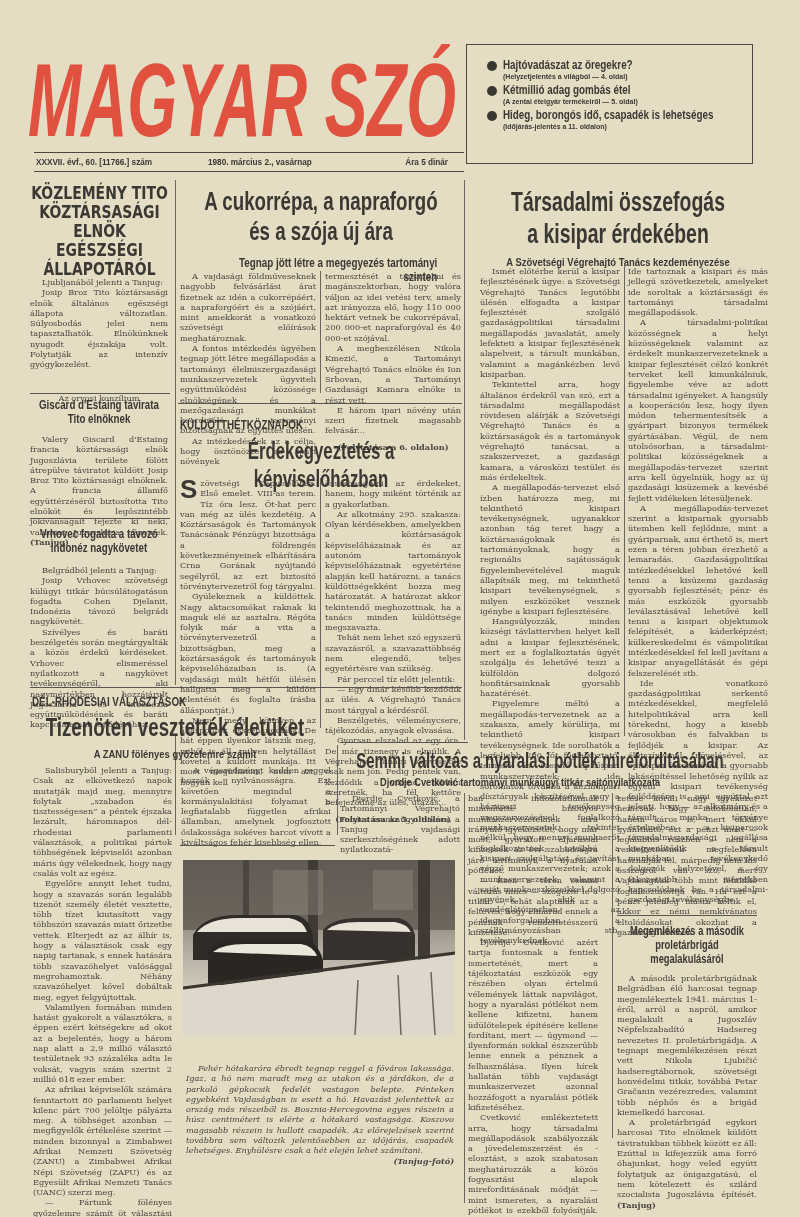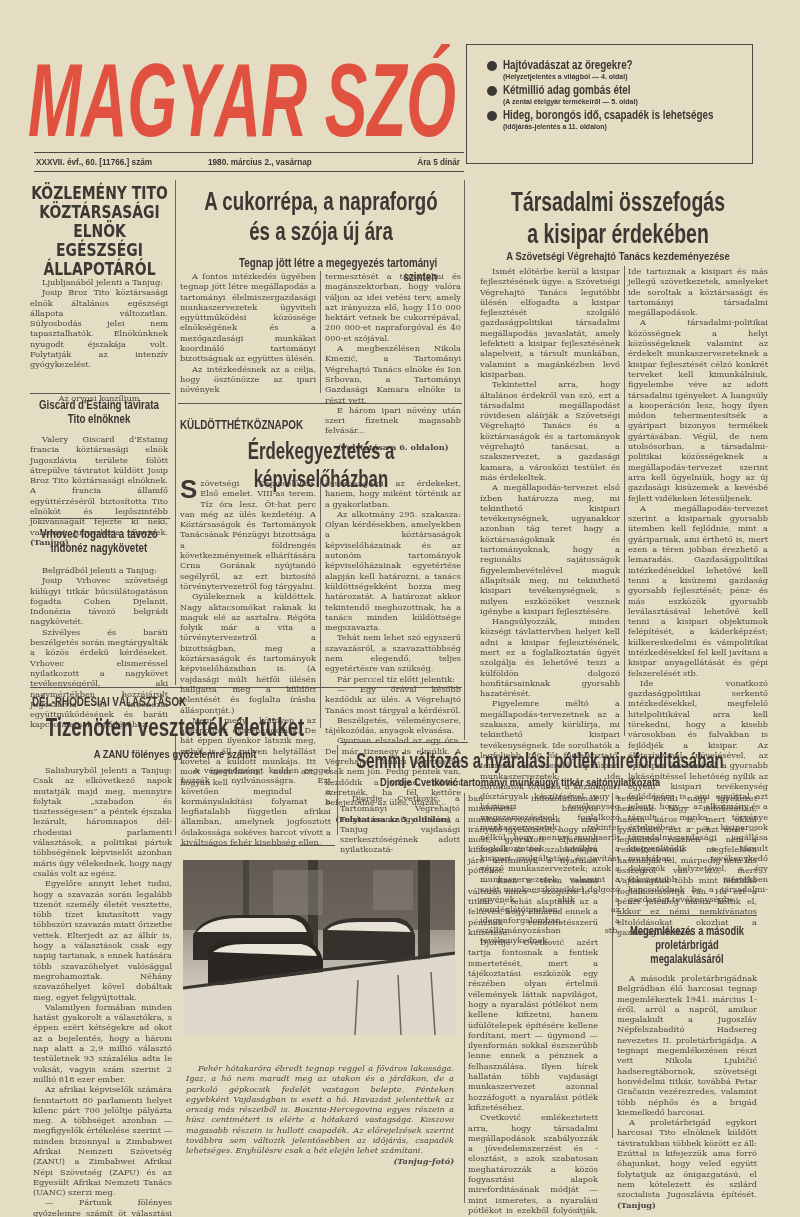--- a/index.html
+++ b/index.html
@@ -33,21 +33,21 @@
 
 <div id="logo" class="abs">
   <svg width="430" height="100" viewBox="0 0 430 100">
     <text x="0" y="92" font-size="104" fill="#e0523f" textLength="428" lengthAdjust="spacingAndGlyphs">MAGYAR SZÓ</text>
   </svg>
 </div>
 
 <div id="issue-bar" class="abs">
   <span style="margin-left:2px;width:150px;">XXXVII. évf., 60. [11766.] szám</span>
   <span style="margin-left:22px;width:170px;">1980. március 2., vasárnap</span>
-  <span style="margin-left:auto;margin-right:4px;">Ára 5 dinár</span>
+  <span style="margin-left:auto;margin-right:16px;">Ára 5 dinár</span>
 </div>
 
 <div id="ma-box" class="abs">
   <div class="ma-item">
     <span class="ma-bullet"></span>
     <div>
         <span class="ma-head">Hajtóvadászat az öregekre?</span>
          <span class="ma-sub">(Helyzetjelentés a világból — 4. oldal)</span>
       </div>
   </div>
@@ -114,20 +114,21 @@
 <div class="abs" style="left:178px;top:186px;width:285px;text-align:center;">
   <div class="cond" style="font-size:26px;line-height:30px;transform:scaleX(0.72);transform-origin:center top;width:396px;margin-left:-55px;">
     <div>A cukorrépa, a napraforgó</div>
     <div>és a szója új ára</div>
   </div>
 </div>
 <div class="abs cond" style="left:178px;top:256px;width:285px;text-align:right;font-size:12px;">
   <div style="transform:scaleX(0.82);transform-origin:center;">Tegnap jött létre a megegyezés tartományi szinten</div>
 </div>
 <div class="abs txt" style="left:180px;top:271px;width:136px;">
+  <p>A vajdasági földműveseknek nagyobb felvásárlási árat fizetnek az idén a cukorrépáért, a napraforgóért és a szójáért, mint amekkorát a vonatkozó szövetségi előírások meghatároznak.</p>
   <p>A fontos intézkedés ügyében tegnap jött létre megállapodás a tartományi élelmiszergazdasági munkaszervezetek ügyviteli együttműködési közössége elnökségének és a mezőgazdasági munkákat koordináló tartományi bizottságnak az együttes ülésén.</p>
   <p>Az intézkedésnek az a célja, hogy ösztönözze az ipari növények</p>
 </div>
 <div class="vrule" style="left:320px;top:271px;height:122px;"></div>
 <div class="abs txt" style="left:325px;top:271px;width:136px;">
   <p style="text-indent:0">termesztését a társadalmi és magánszektorban, hogy valóra váljon az idei vetési terv, amely azt irányozza elő, hogy 110 000 hektárt vetnek be cukorrépával, 200 000-et napraforgóval és 40 000-et szójával.</p>
   <p>A megbeszélésen Nikola Kmezić, a Tartományi Végrehajtó Tanács elnöke és Ion Srbovan, a Tartományi Gazdasági Kamara elnöke is részt vett.</p>
   <p>E három ipari növény után szeri fizetnek magasabb felvásár...</p>
   <p style="text-align:center;font-weight:bold;margin-top:6px;text-indent:0;">(Folytatása a 6. oldalon)</p>
 </div>
@@ -141,33 +142,33 @@
   <p style="text-indent:0"><span style="float:left;font-family:'Liberation Sans',sans-serif;font-weight:bold;font-size:26px;line-height:22px;margin:0 3px 0 0;color:#3b3733;">S</span><span>zövetségi Képviselőház. Első emelet. VIII-as terem. Tíz óra lesz. Öt-hat perc van még az ülés kezdetéig. A Köztársaságok és Tartományok Tanácsának Pénzügyi bizottsága a földrengés következményeinek elhárítására Crna Gorának nyújtandó segélyről, az ezt biztosító törvénytervezetről fog tárgyalni.</span></p>
   <p>Gyülekeznek a küldöttek. Nagy aktacsomókat raknak ki maguk elé az asztalra. Régóta folyik már a vita a törvénytervezetről a bizottságban, meg a köztársaságok és tartományok képviselőházaiban is. (A vajdasági múlt hétfői ülésén hallgatta meg a küldött jelentését és foglalta írásba álláspontját.)</p>
   <p>Nem megy könnyen az álláspontok összehangolása. De hát éppen ilyenkor látszik meg, miből is áll, milyen helytállást követel a küldött munkája. Itt most megírhatom, nem azt, hogyan kell</p>
 </div>
 <div class="vrule" style="left:320px;top:478px;height:250px;"></div>
 <div class="abs txt" style="left:325px;top:478px;width:136px;">
   <p style="text-indent:0">összehangolni az érdekeket, hanem, hogy miként történik az a gyakorlatban.</p>
   <p>Az alkotmány 295. szakasza: Olyan kérdésekben, amelyekben a köztársaságok képviselőházainak és az autonóm tartományok képviselőházainak egyetértése alapján kell határozni, a tanács küldöttségekként hozza meg határozatát. A határozat akkor tekintendő meghozottnak, ha a tanács minden küldöttsége megszavazta.</p>
   <p>Tehát nem lehet szó egyszerű szavazásról, a szavazattöbbség nem elegendő, teljes egyetértésre van szükség.</p>
   <p>Pár perccel tíz előtt jelentik:</p>
-  <p>— Egy órával később kezdődik az ülés. A Végrehajtó Tanács most tárgyal a kérdésről.</p>
+  <p>— Egy dinár később kezdődik az ülés. A Végrehajtó Tanács most tárgyal a kérdésről.</p>
   <p>Beszélgetés, véleménycsere, tájékozódás, anyagok elvasása.</p>
   <p>Gyorsan elszalad az egy óra. De már tizenegy is elmúlik. A Végrehajtó Tanács képviselője csak nem jön. Pedig péntek van, kezdődik a vikend, többen szeretnék, ha fél kettőre befejeződne az ülés, utazás...</p>
   <p style="text-align:center;font-weight:bold;margin-top:6px;text-indent:0;">(Folytatása az 5. oldalon)</p>
 </div>
 
 <div class="abs" style="left:468px;top:186px;width:300px;text-align:center;">
   <div class="cond" style="font-size:27px;line-height:32px;transform:scaleX(0.72);transform-origin:center top;width:416px;margin-left:-58px;">
     <div>Társadalmi összefogás</div>
     <div>a kisipar érdekében</div>
   </div>
 </div>
-<div class="abs cond" style="left:468px;top:250px;width:300px;text-align:center;font-size:11.5px;">
+<div class="abs cond" style="left:468px;top:256px;width:300px;text-align:center;font-size:11.5px;">
   <div style="transform:scaleX(0.82);transform-origin:center;">A Szövetségi Végrehajtó Tanács kezdeményezése</div>
 </div>
 <div class="abs txt" style="left:480px;top:266px;width:140px;">
   <p>Ismét előtérbe kerül a kisipar fejlesztésének ügye: a Szövetségi Végrehajtó Tanács legutóbbi ülésén elfogadta a kisipar fejlesztését szolgáló gazdaságpolitikai társadalmi megállapodás javaslatát, amely lefekteti a kisipar fejlesztésének alapelveit, a társult munkában, valamint a magánkézben levő kisiparban.</p>
   <p>Tekintettel arra, hogy általános érdekről van szó, ezt a társadalmi megállapodást rövidesen aláírják a Szövetségi Végrehajtó Tanács és a köztársaságok és a tartományok végrehajtó tanácsai, a szakszervezet, a gazdasági kamara, a városközi testület és más érdekeltek.</p>
   <p>A megállapodás-tervezet első ízben határozza meg, mi tekinthető kisipari tevékenységnek, ugyanakkor azonban tág teret hagy a köztársaságoknak és tartományoknak, hogy a regionális sajátosságok figyelembevételével maguk állapítsák meg, mi tekinthető kisipari tevékenységnek, s milyen eszközöket vesznek igénybe a kisipari fejlesztésére.</p>
   <p>Hangsúlyozzák, minden községi távlattervben helyet kell adni a kisipar fejlesztésének, mert ez a foglalkoztatás ügyét szolgálja és lehetővé teszi a külföldön dolgozó honfitársainknak gyorsabb hazatérését.</p>
   <p>Figyelemre méltó a megállapodás-tervezetnek az a szakasza, amely körülírja, mi tekinthető kisipari tevékenységnek. Ide sorolhatók a legfeljebb 200 főt foglalkoztató, termelő és szerelő építőipari munkaszervezetek; ide sorolhatók továbbá a kézműipari dísztárgyak készítésével vagy a háziipari tevékenység megszervezésével foglalkozó munkaszervezetek, tekintet nélkül, hogy mennyi munkaerőt foglalkoztatnak; továbbá a kisipari szolgáltatást és javítást végző munkaszervezetek; azok a munkaszervezetek, valamint a saját munkaeszközeikkel dolgozó egyének, akik a vendéglátóiparban, az idegenforgalomban, a szállítmányozásban stb. tevékenykednek.</p>
 </div>
 <div class="vrule" style="left:624px;top:266px;height:470px;"></div>

